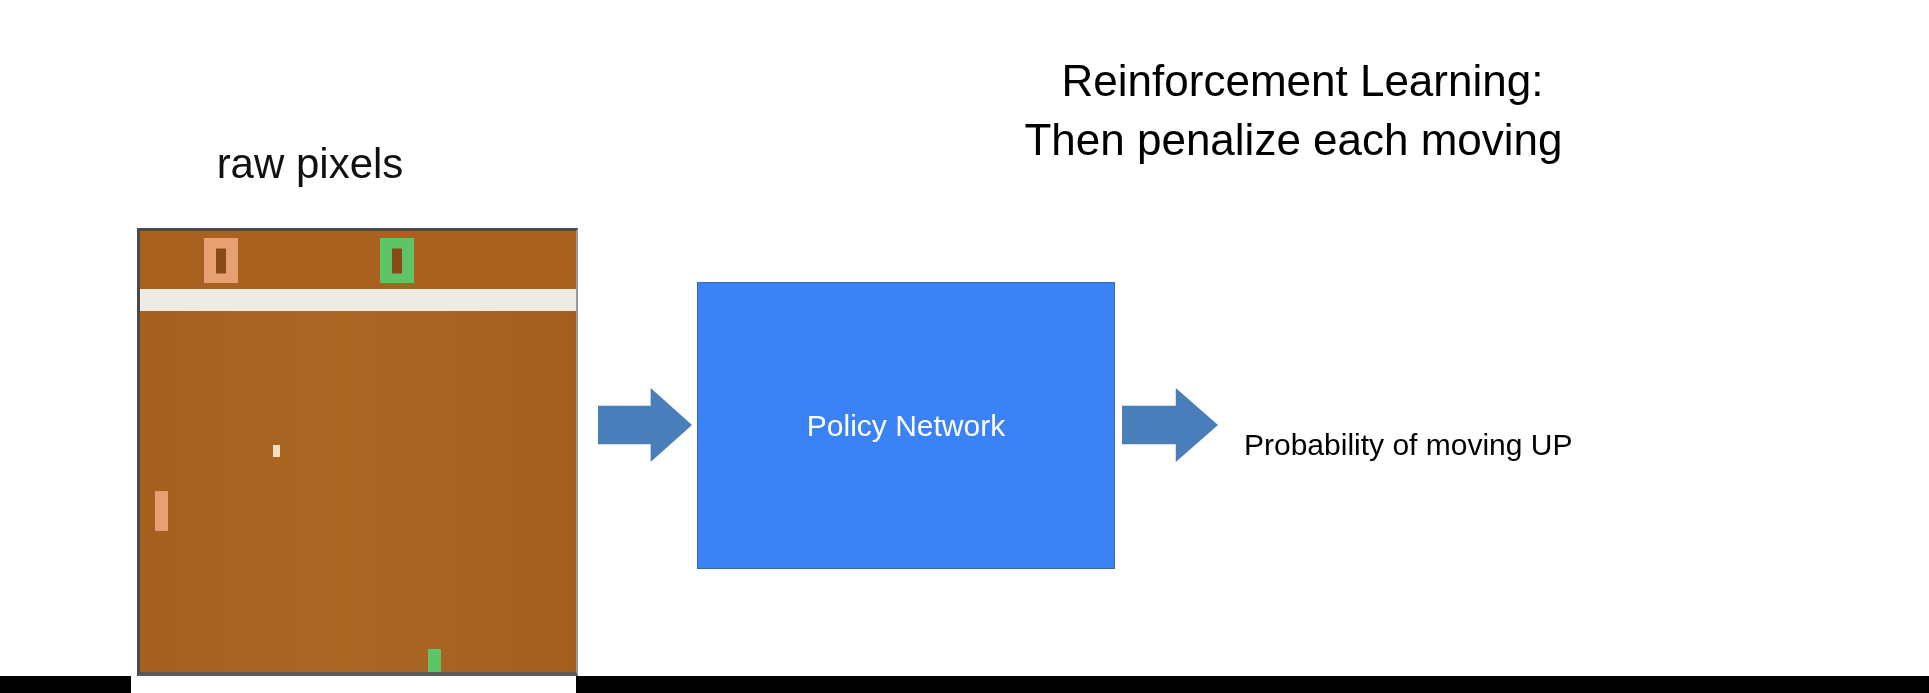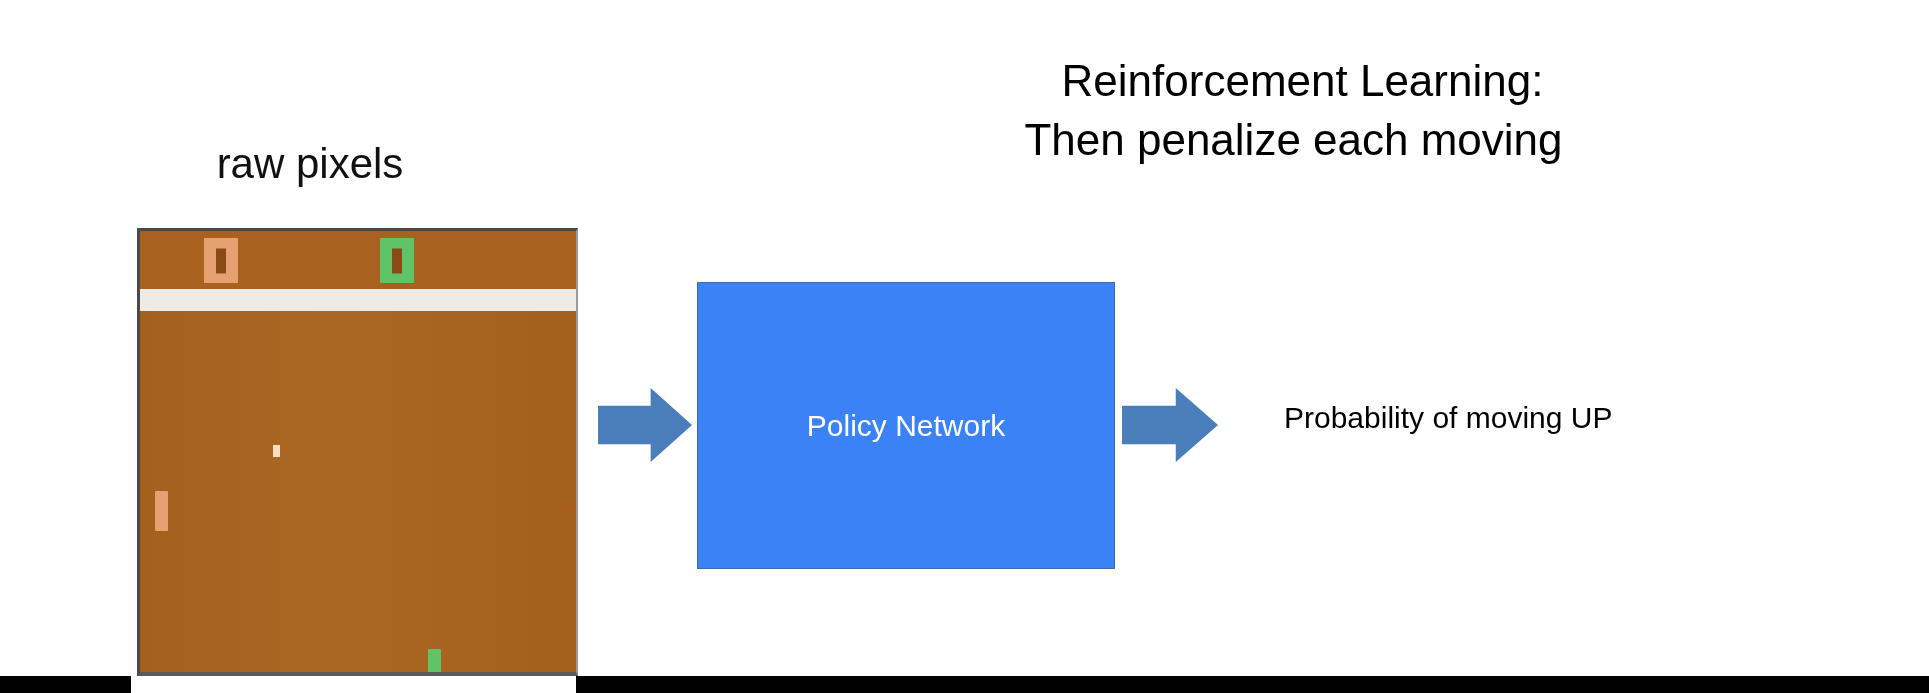--- a/index.html
+++ b/index.html
@@ -190,26 +190,25 @@
   .arrow-out {
     left: 1122px;
     top: 388px;
     width: 96px;
     height: 74px;
     clip-path: polygon(0% 24%, 56% 24%, 56% 0%, 100% 50%, 56% 100%, 56% 76%, 0% 76%);
   }
   .output-label {
     position: absolute;
     left: 1244px;
-    top: 401px;
+    top: 428px;
     font-size: 30px;
     color: #000000;
     white-space: nowrap;
     font-family: "Liberation Sans", sans-serif;
-    margin-left: 40px;
   }
 
   
   .bottom-bar {
     position: absolute;
     bottom: 0;
     height: 17px;
     background: #000000;
   }
   .bottom-bar-left {

